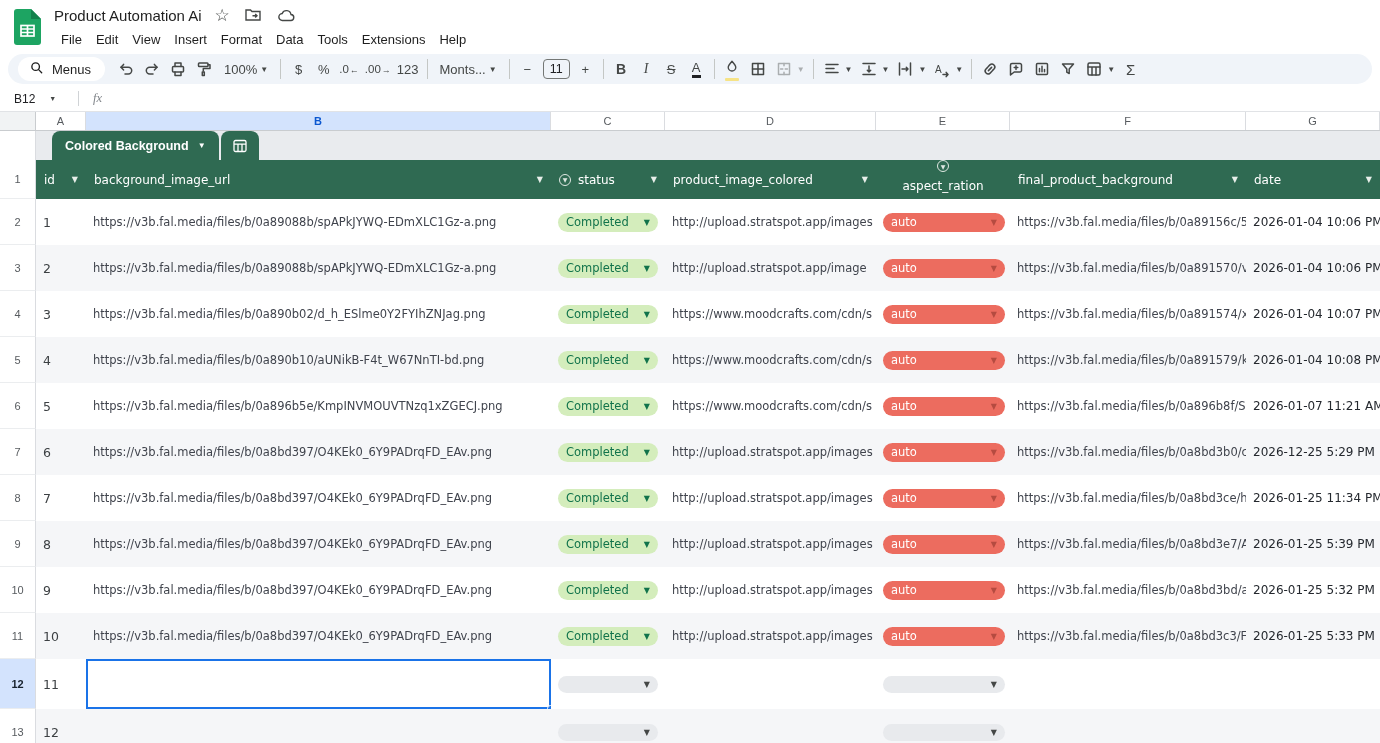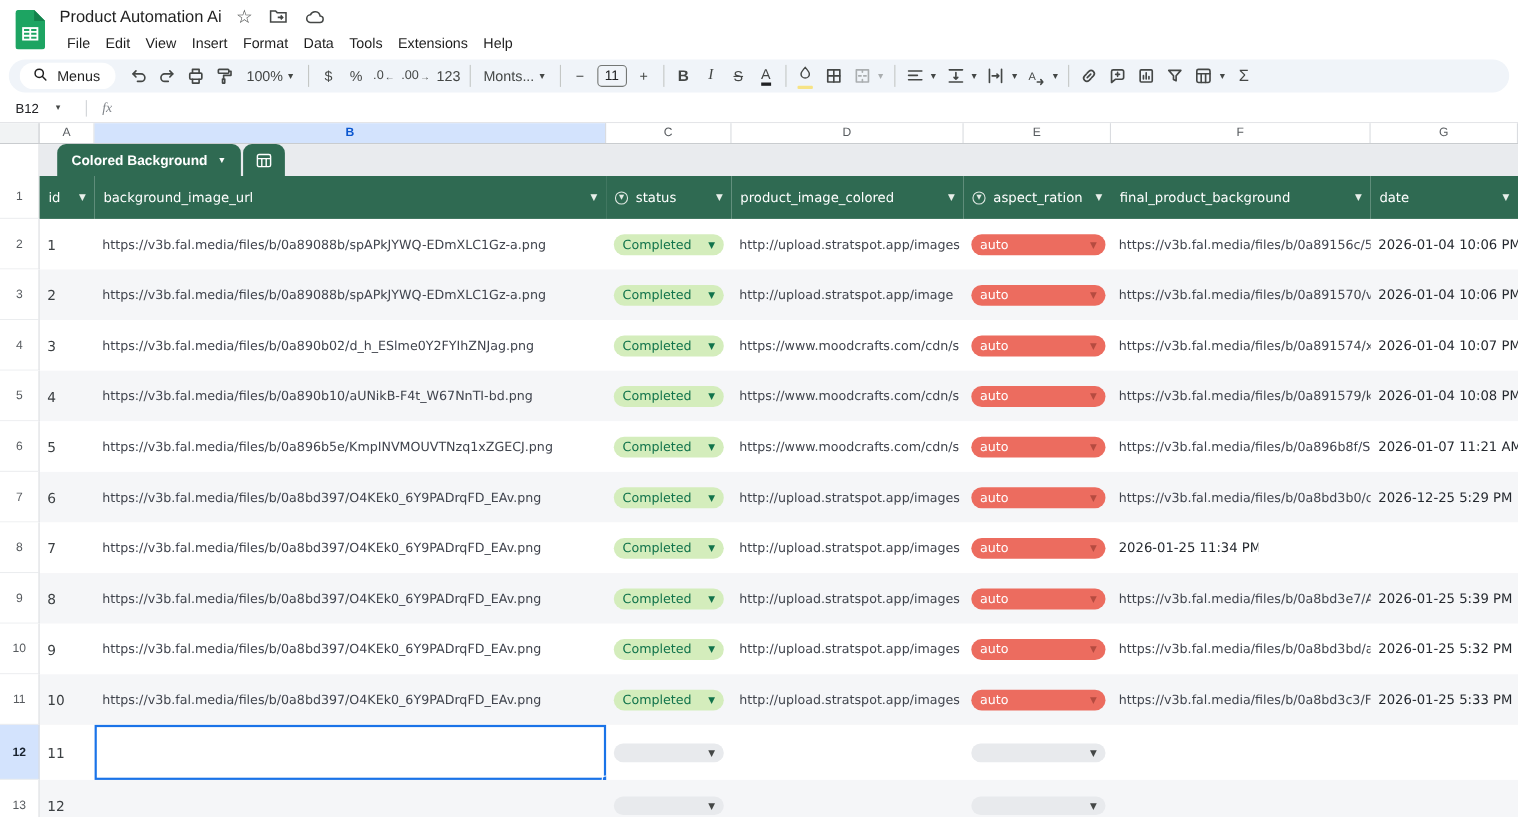--- a/index.html
+++ b/index.html
@@ -399,21 +399,21 @@
         </div>
         <div class="c hcell" style="width: 114px;">
           <span class="hcircle">▼</span>
           <span>status</span>
           <span class="hcaret">▼</span>
         </div>
         <div class="c hcell" style="width: 211px;">
           <span>product_image_colored</span>
           <span class="hcaret">▼</span>
         </div>
-        <div class="c hcell" style="width: 134px;">
+        <div class="c hcell" style="width: 134px; flex-direction: column;">
           <span class="hcircle">▼</span>
           <span>aspect_ration</span>
           <span class="hcaret">▼</span>
         </div>
         <div class="c hcell" style="width: 236px;">
           <span>final_product_background</span>
           <span class="hcaret">▼</span>
         </div>
         <div class="c hcell" style="width: 134px;">
           <span>date</span>
@@ -601,20 +601,23 @@
           </span>
         </div>
         <div class="c cell-pad" style="width: 211px;">
           <a class="cell-link">http://upload.stratspot.app/images</a>
         </div>
         <div class="c cell-pad" style="width: 134px;">
           <span class="pill red">
             <span>auto</span>
             <span class="p-caret">▼</span>
           </span>
+        </div>
+        <div class="c cell-pad" style="width: 236px;">
+          <a class="cell-link">https://v3b.fal.media/files/b/0a8bd3ce/h</a>
         </div>
         <div class="c cell-pad" style="width: 134px;">
           <span class="cell-date">2026-01-25 11:34 PM</span>
         </div>
       </div>
       <div class="grid-row banded">
         <div class="gutter">9</div>
         <div class="c cell-pad cell-id" style="width: 50px;">8</div>
         <div class="c cell-pad" style="width: 465px;">
           <a class="cell-link">https://v3b.fal.media/files/b/0a8bd397/O4KEk0_6Y9PADrqFD_EAv.png</a>

